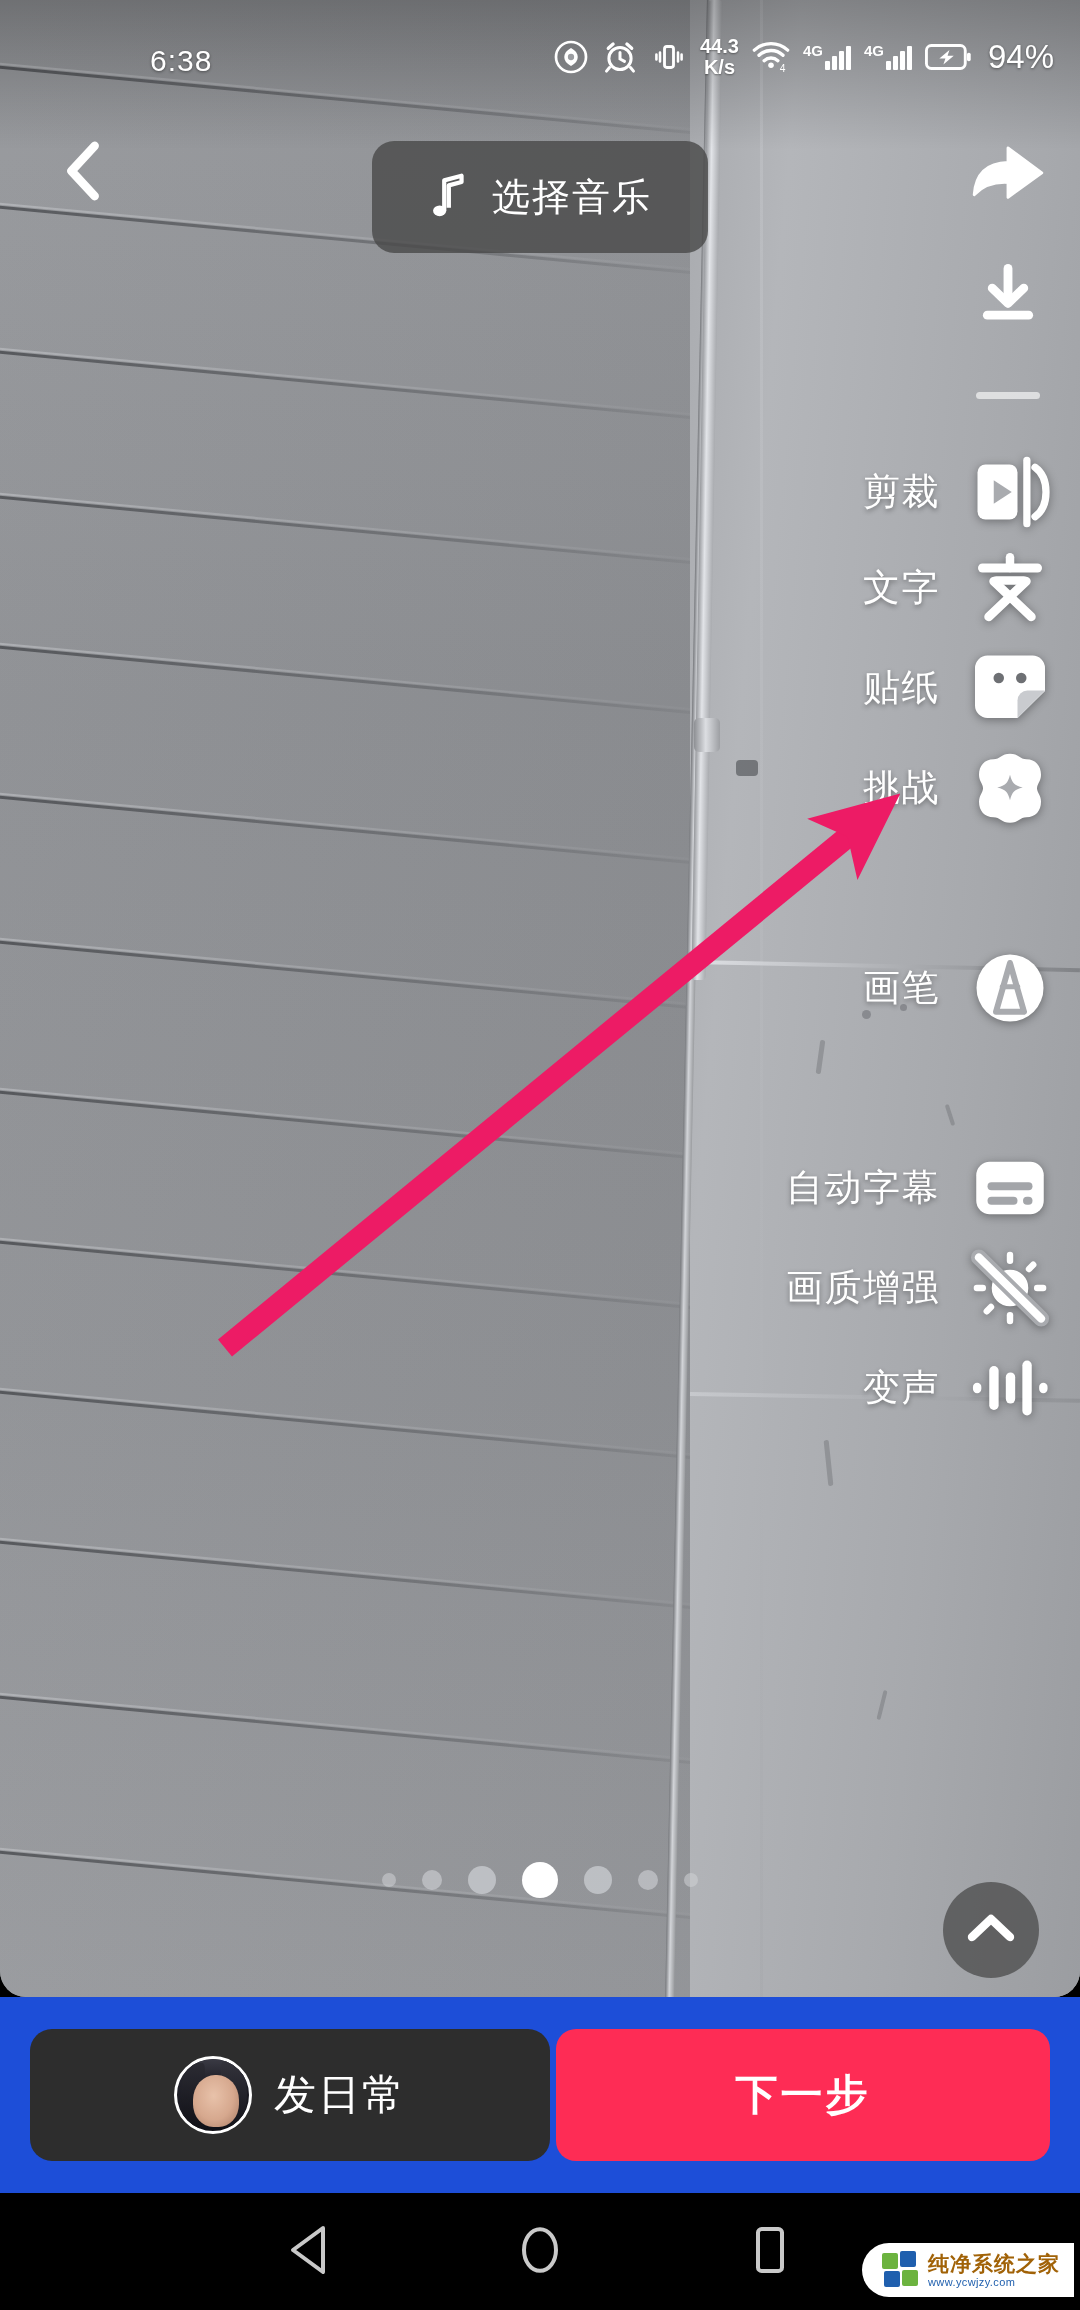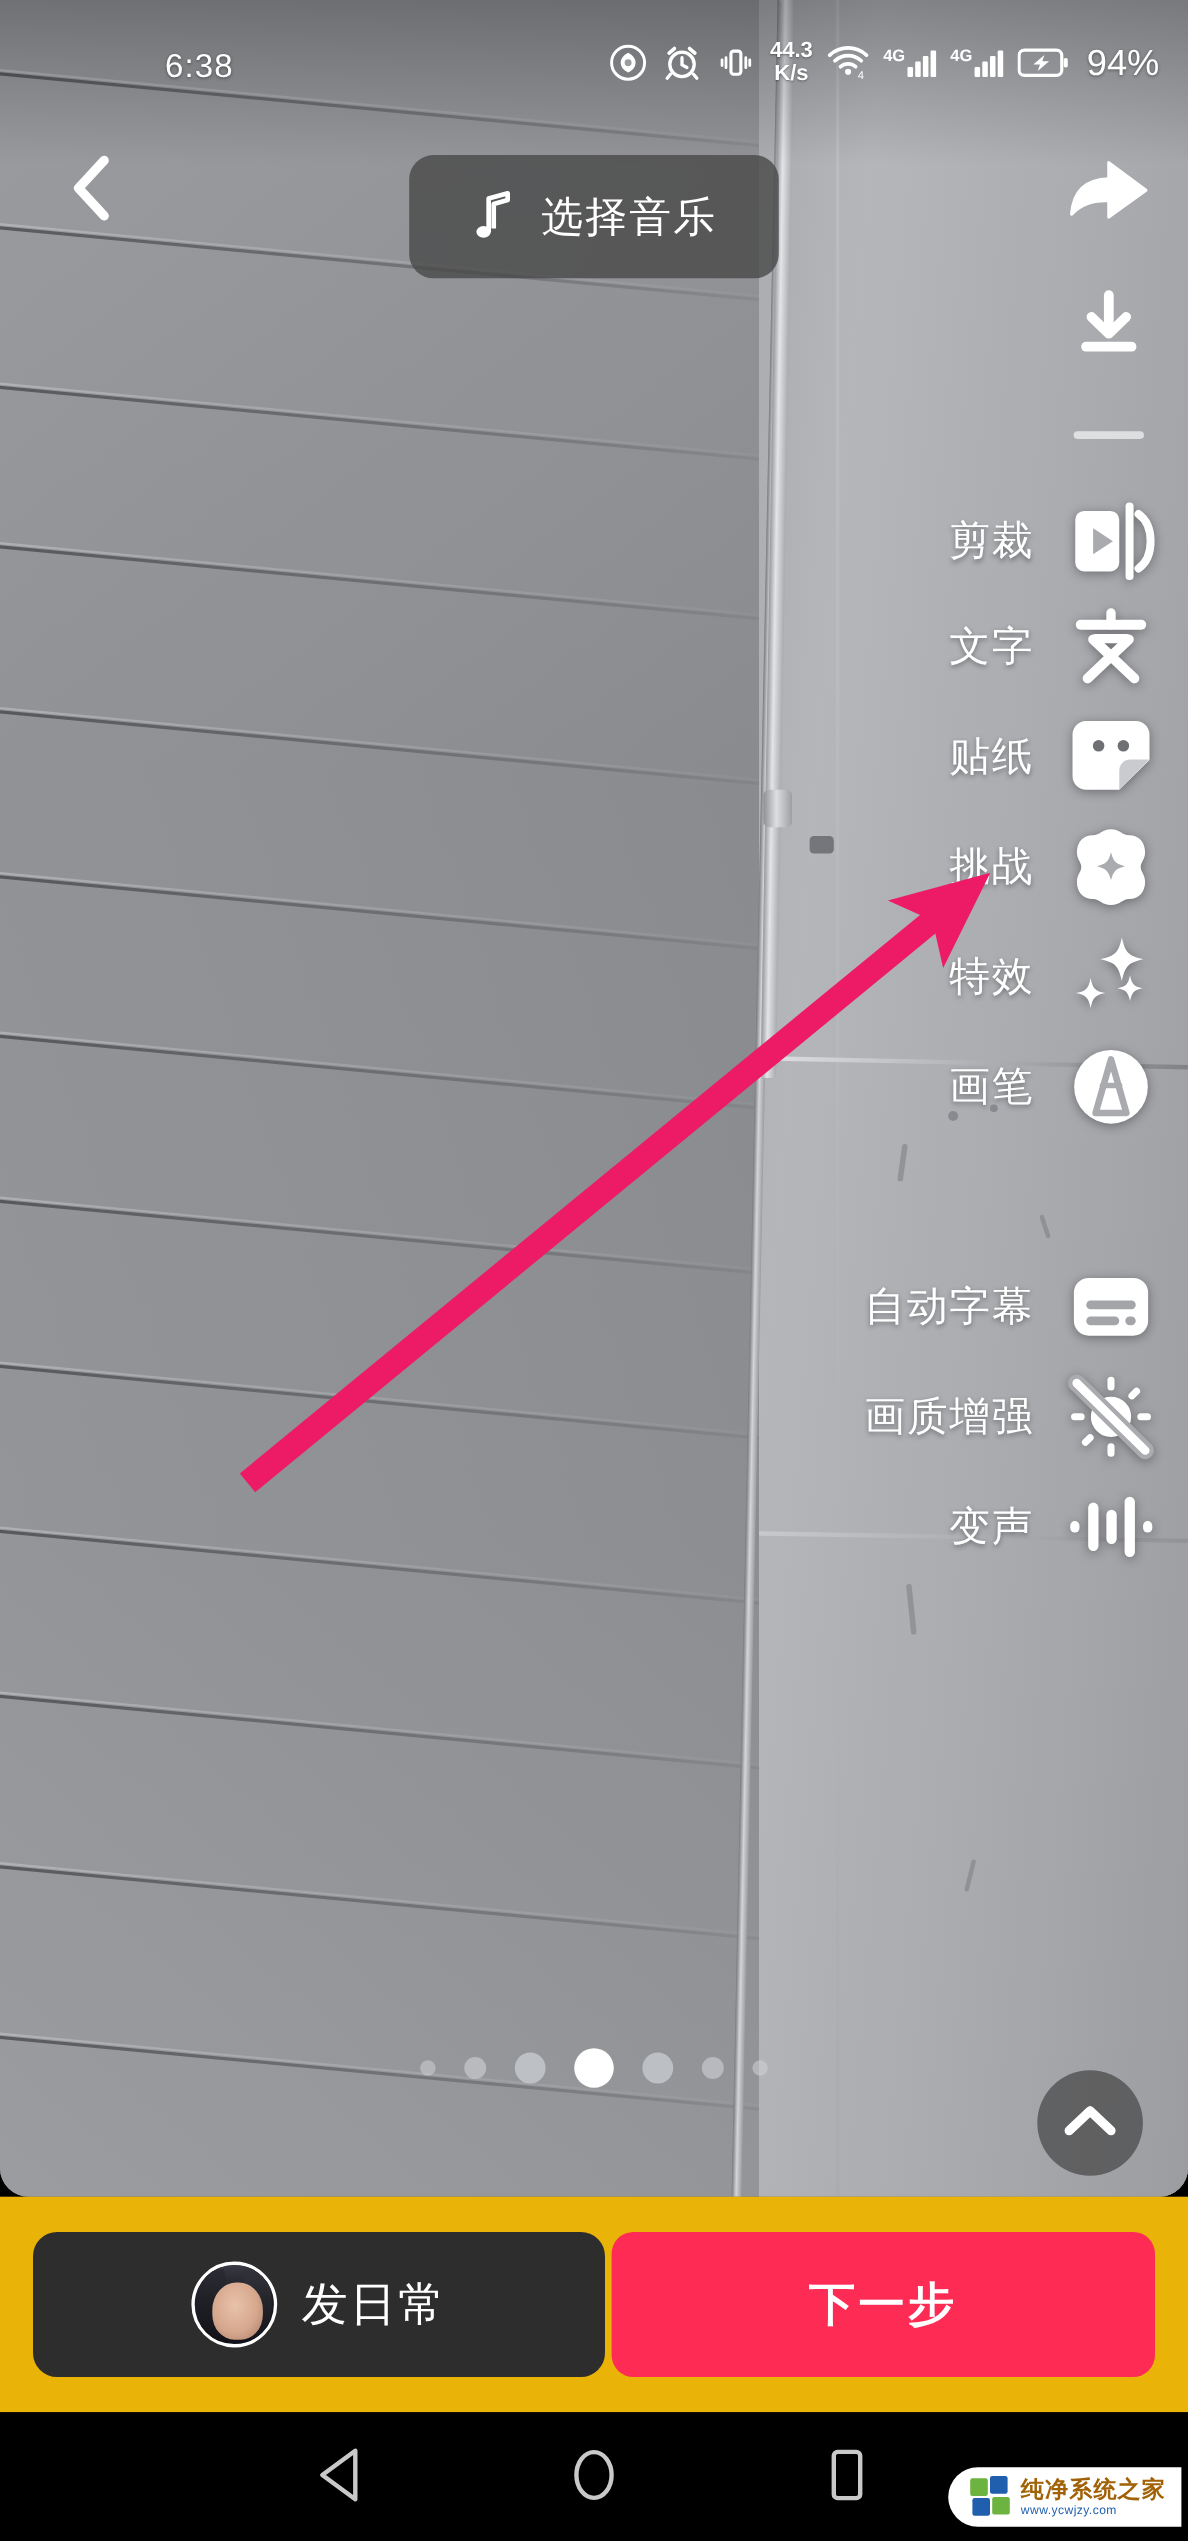--- a/index.html
+++ b/index.html
@@ -158,21 +158,21 @@
   
   .expand-btn {
     position:absolute; right:41px; top:1882px; width:96px; height:96px;
     background:rgba(70,70,70,0.72); border-radius:50%;
     display:flex; align-items:center; justify-content:center;
   }
 
   
   .bottombar {
     position:absolute; left:0; top:1997px; width:1080px; height:196px;
-    background:#eab308;
+    background:#1d4ed8;
   }
   .btn-daily {
     position:absolute; left:30px; top:32px; width:520px; height:132px;
     background:#2d2d2d; border-radius:22px;
     display:flex; align-items:center; justify-content:center; gap:22px;
   }
   .avatar {
     width:78px; height:78px; border-radius:50%;
     border:3px solid #fff; overflow:hidden; position:relative;
     background:linear-gradient(170deg,#2a2a33,#0e0e14);
@@ -430,30 +430,20 @@
       <div class="tool" style="top:740px;">
         <span class="t-label">挑战</span>
         <span class="t-icon">
           <svg width="80" height="78" viewBox="0 0 32 31">
             <path d="M16 1.8c3.4 0 4 2.2 6.6 2.2 3.6 0 5.8 2.6 5.8 6.2 0 2.6-1.6 3.6-1.6 5.4s1.6 2.8 1.6 5.4c0 3.6-2.2 6.2-5.8 6.2-2.6 0-3.2 2.2-6.6 2.2s-4-2.2-6.6-2.2c-3.6 0-5.8-2.6-5.8-6.2 0-2.6 1.6-3.6 1.6-5.4s-1.6-2.8-1.6-5.4c0-3.6 2.2-6.2 5.8-6.2C12 4 12.6 1.8 16 1.8z" fill="#fff"></path>
             <path d="M16 8.6c.9 3.4 1.7 4.2 5.1 5.1-3.4.9-4.2 1.7-5.1 5.1-.9-3.4-1.7-4.2-5.1-5.1 3.4-.9 4.2-1.7 5.1-5.1z" fill="#a9abaf" transform="translate(0 1.6)"></path>
           </svg>
         </span>
       </div>
 
-      <div class="tool" style="top:840px;">
-        <span class="t-label">特效</span>
-        <span class="t-icon">
-          <svg width="84" height="80" viewBox="0 0 34 32">
-            <path d="M21 1.5c1.2 5.5 2.4 6.8 7.9 8-5.5 1.2-6.7 2.5-7.9 8-1.2-5.5-2.4-6.8-7.9-8 5.5-1.2 6.7-2.5 7.9-8z" fill="#fff"></path>
-            <path d="M9.5 16.5c.8 3.8 1.6 4.7 5.4 5.5-3.8.8-4.6 1.7-5.4 5.5-.8-3.8-1.6-4.7-5.4-5.5 3.8-.8 4.6-1.7 5.4-5.5z" fill="#fff"></path>
-            <path d="M24 15.5c.7 3.2 1.4 4 4.6 4.7-3.2.7-3.9 1.5-4.6 4.7-.7-3.2-1.4-4-4.6-4.7 3.2-.7 3.9-1.5 4.6-4.7z" fill="#fff"></path>
-          </svg>
-        </span>
-      </div>
 
       <div class="tool" style="top:940px;">
         <span class="t-label">画笔</span>
         <span class="t-icon">
           <svg width="80" height="78" viewBox="0 0 32 31">
             <circle cx="16" cy="15.5" r="13.4" fill="#fff"></circle>
             <path d="M16 5.5 21.6 25h-11.2z" fill="none" stroke="#a9abaf" stroke-width="2.4" stroke-linejoin="round"></path>
             <path d="M12.9 15h6.2" stroke="#a9abaf" stroke-width="2" stroke-linecap="round"></path>
           </svg>
         </span>

